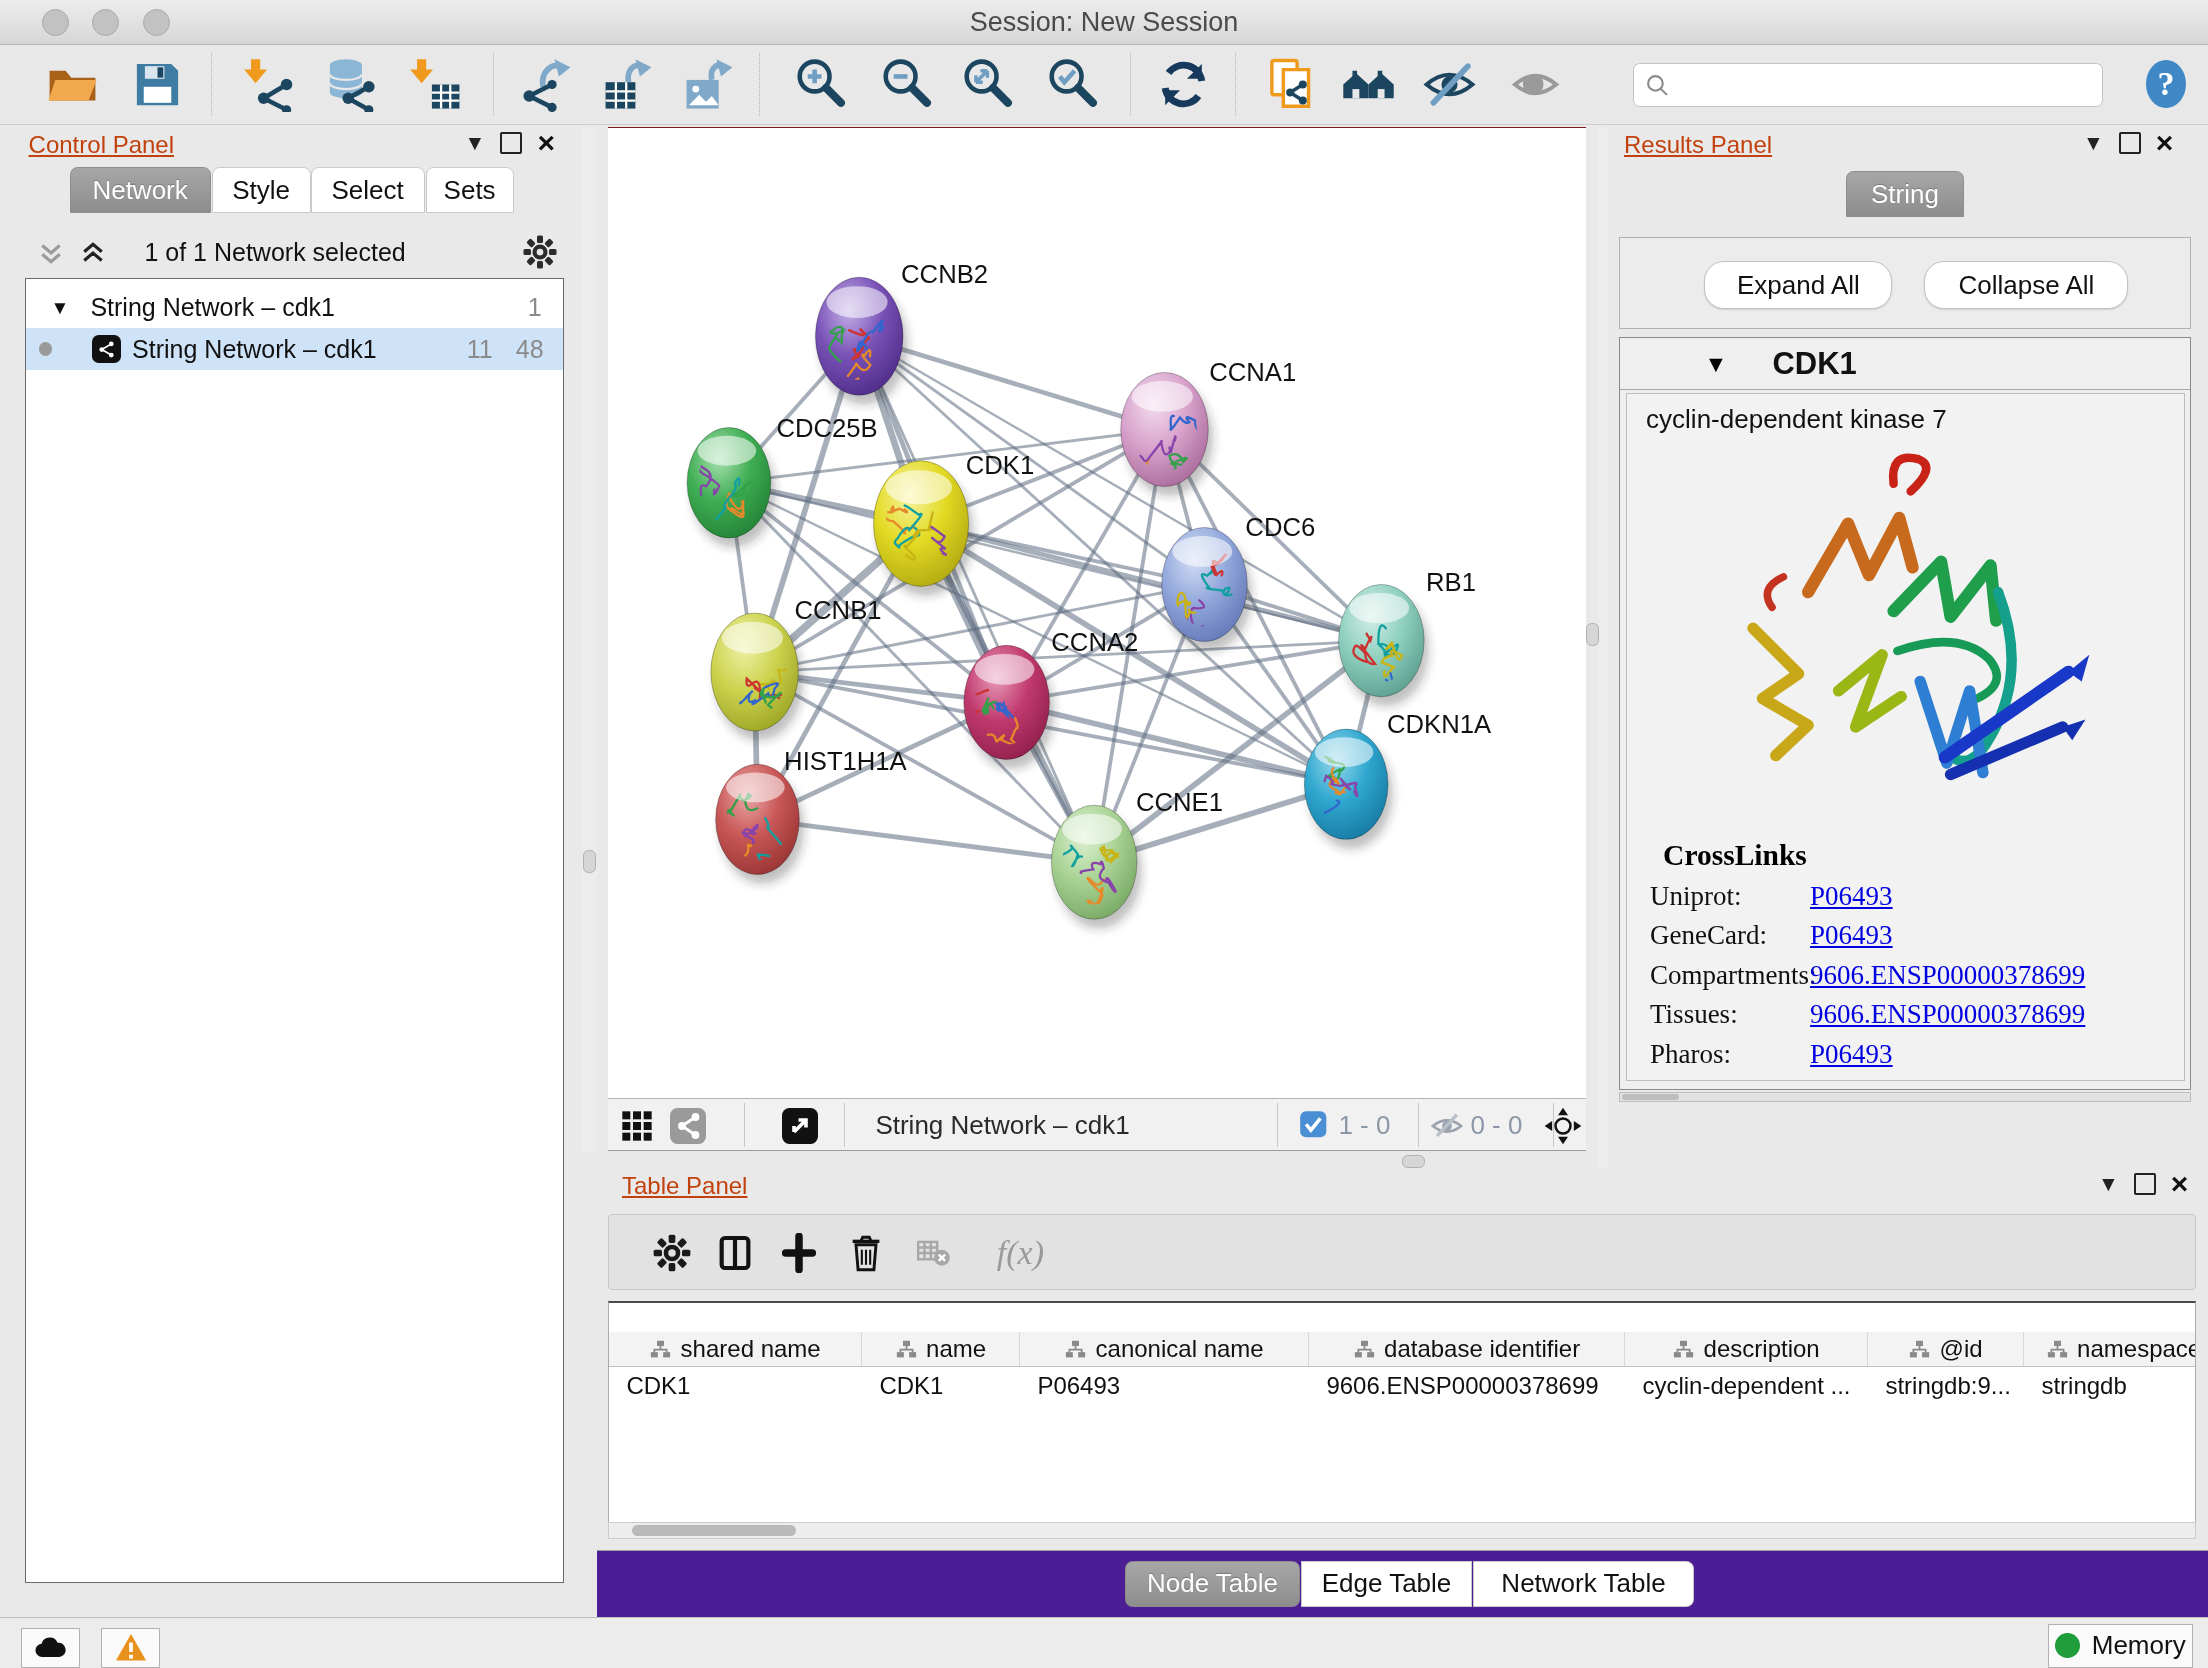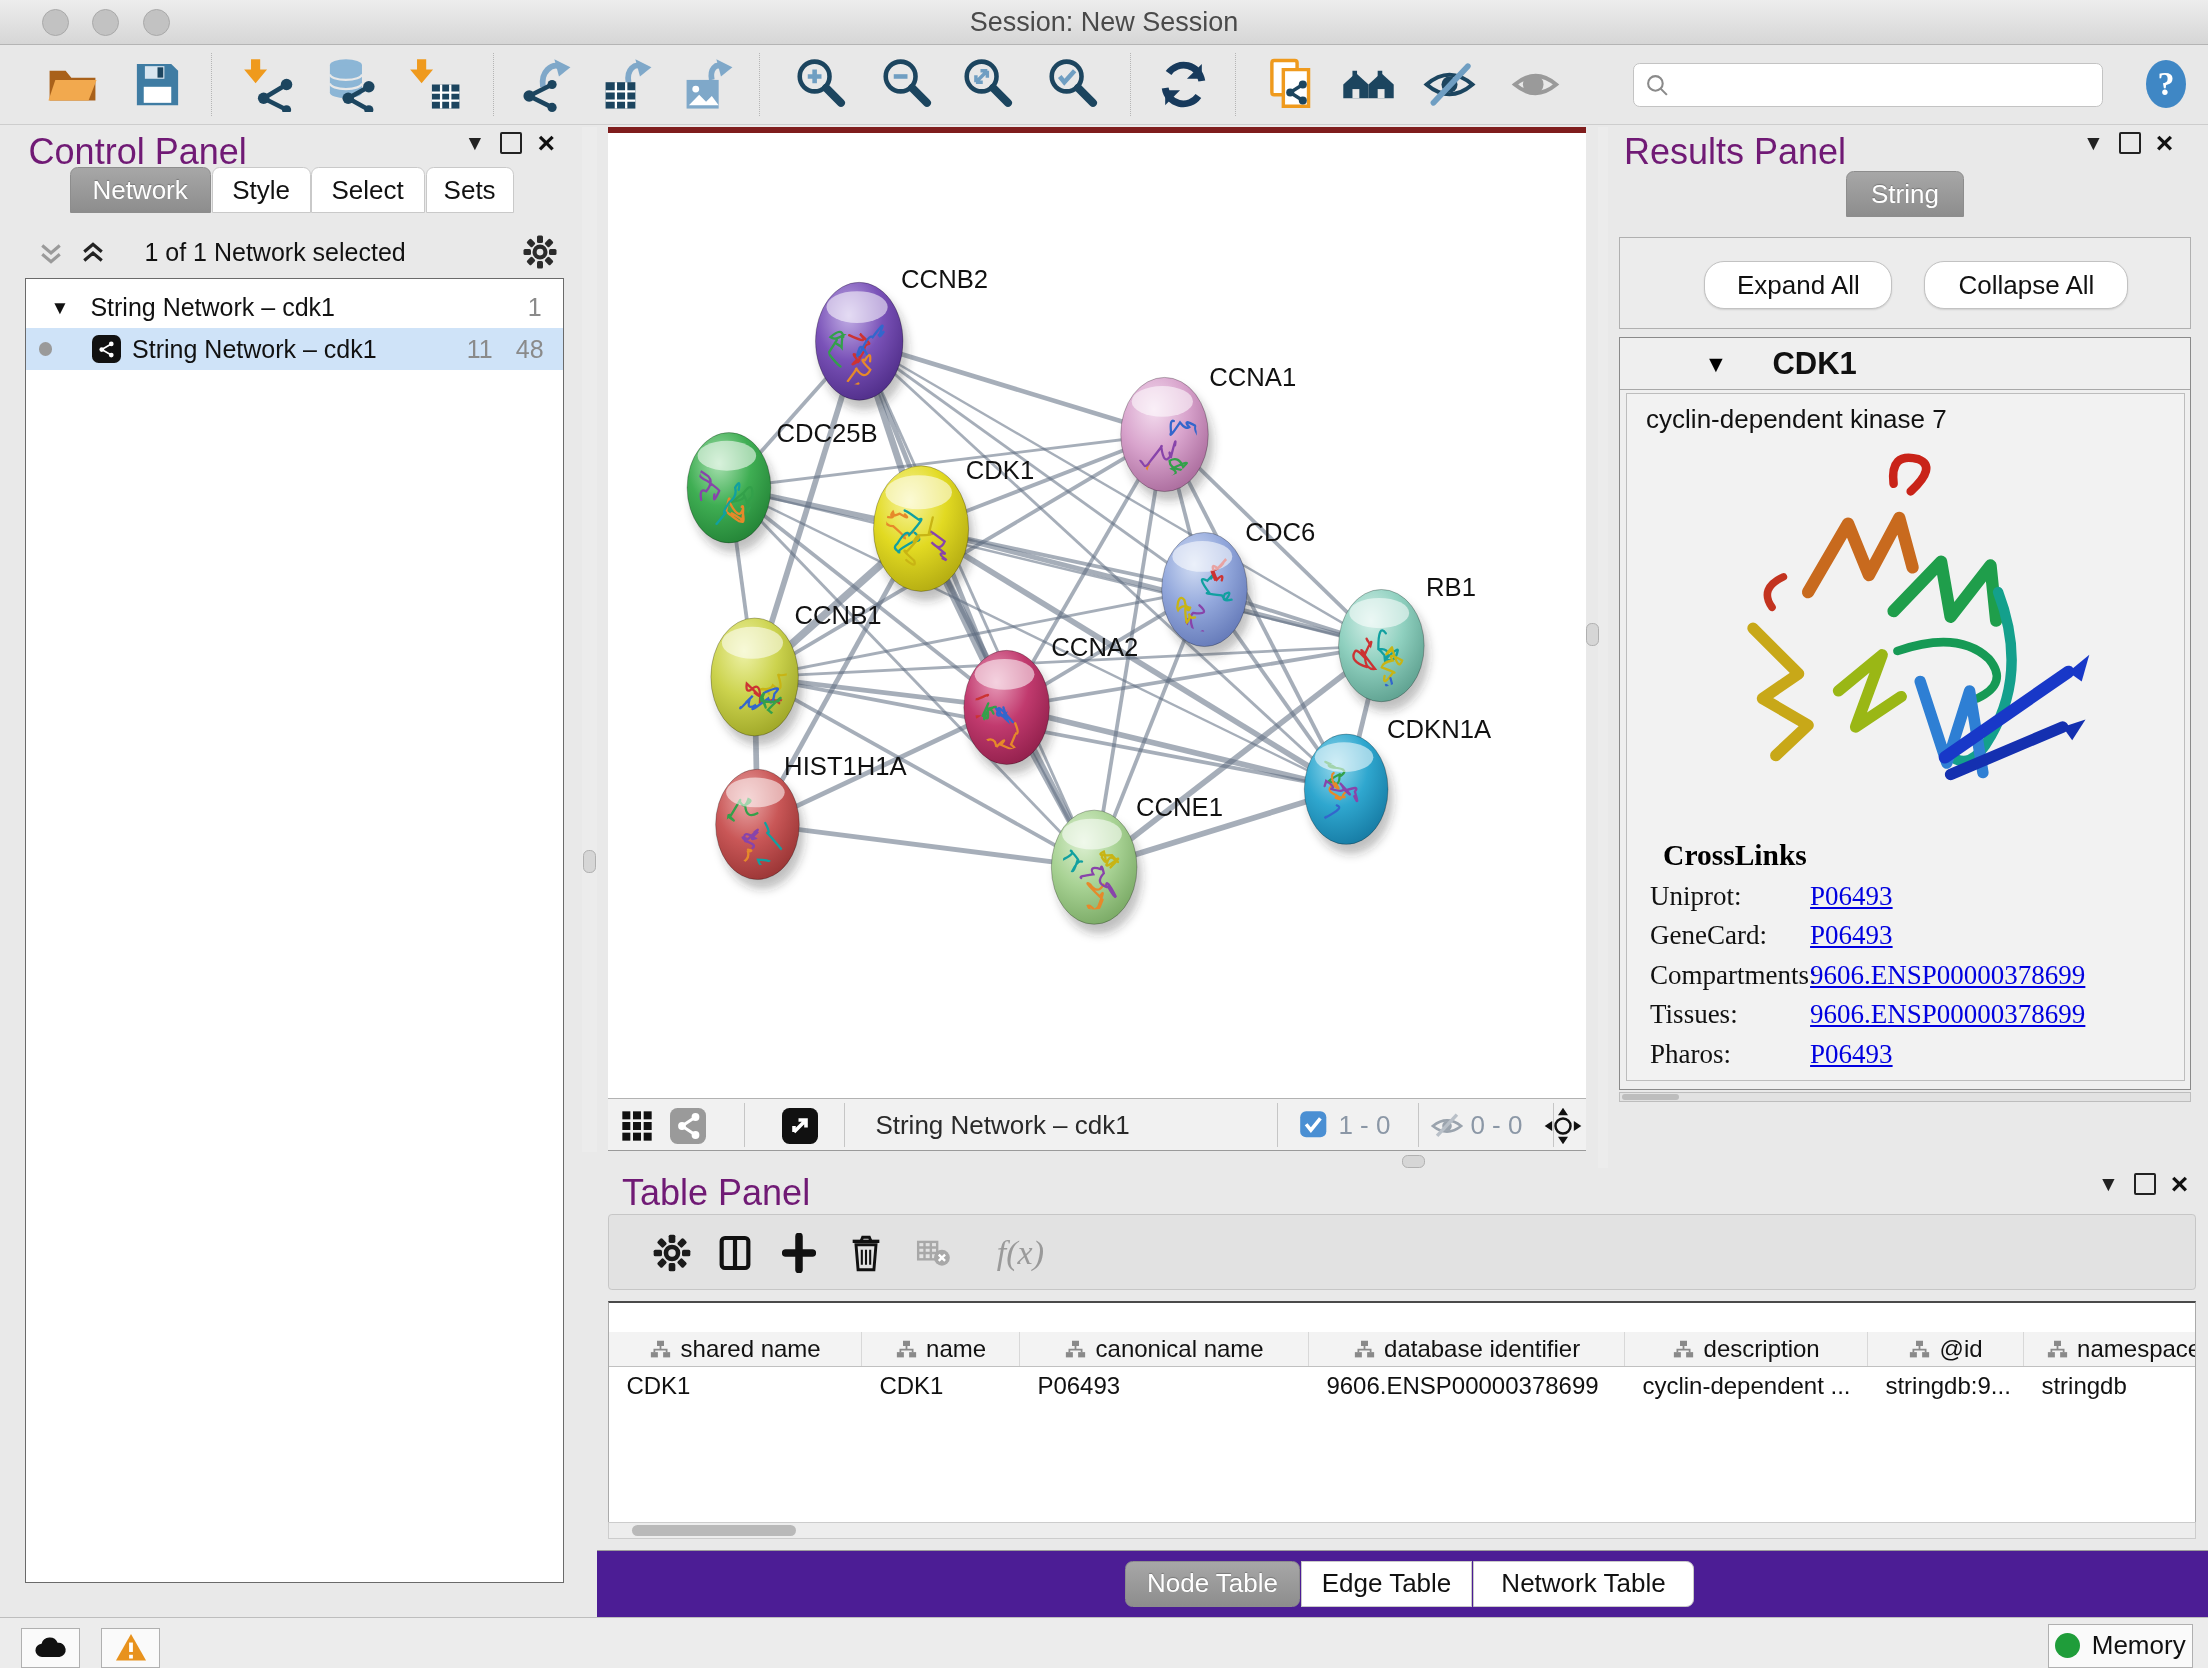--- a/index.html
+++ b/index.html
@@ -10,36 +10,36 @@
   .win-title{position:absolute;left:0;right:0;top:6.7px;text-align:center;font-size:27px;color:#4a4a4a;}
   
   .toolbar{position:absolute;left:0;top:45px;width:2208px;height:79px;background:#e8e8e8;border-bottom:1px solid #cdcdcd;}
   .tbi{position:absolute;top:9.5px;width:59px;height:59px;display:flex;align-items:center;justify-content:center;}
   .tbi svg{width:55px;height:55px;}
   .tb-sep{position:absolute;top:7.6px;width:0;height:63px;border-left:1.9px dotted #b5b5b5;}
   .searchbox{position:absolute;left:1633px;top:18px;width:468px;height:42px;background:#fff;border:1px solid #c3c3c3;border-radius:6.7px;display:flex;align-items:center;}
   .searchbox svg{margin-left:11.4px;}
   .helpbtn{position:absolute;left:2142px;top:13.3px;width:48px;height:51px;}
   
-  .pnl-title{font-size:36px;color:#701a75;}
+  .pnl-title{font-size:24px;color:#c2410c;text-decoration:underline;}
   .pnl-ctrl{position:absolute;top:3.8px;display:flex;align-items:center;gap:15px;}
   .mini-tri{font-size:21px;color:#222;line-height:1;}
   .mini-box{width:18px;height:18px;border:2.4px solid #222;border-radius:1.9px;}
   .mini-x{font-size:30px;font-weight:800;color:#111;line-height:0.8;}
   .tab{position:absolute;height:46px;border:1px solid #c9c9c9;background:#fff;color:#111;font-size:26px;display:flex;align-items:center;justify-content:center;border-radius:7.6px 7.6px 0 0;box-sizing:border-box;}
   .tab.sel{background:linear-gradient(#a7a7a7,#8d8d8d);color:#fff;border-color:#8d8d8d;text-shadow:0 -1px 1px rgba(0,0,0,.25);}
   
   #control-panel{position:absolute;left:7.6px;top:127px;width:574px;height:1457px;}
   #cp-list{position:absolute;left:17px;top:151px;width:539px;height:1305px;background:#fff;border:1.9px solid #6a6a6a;box-sizing:border-box;}
   .cp-row{position:absolute;left:0;width:100%;height:42px;display:flex;align-items:center;font-size:25px;color:#111;}
   .cp-num{position:absolute;color:#8a8a8a;font-size:25px;}
   .subhead{position:absolute;left:17px;top:105px;width:539px;height:42px;}
   
   #network-panel{position:absolute;left:597px;top:127px;width:1001px;height:1025px;}
-  #net-canvas{position:absolute;left:11.4px;top:0;width:978px;height:971px;background:#fff;border-top:6px solid #7f1d1d;}
+  #net-canvas{position:absolute;left:11.4px;top:0;width:978px;height:971px;background:#fff;border-top:1px solid #7f1d1d;}
   .node-label{font-family:"Liberation Sans",sans-serif;font-size:27px;fill:#111;}
   #net-toolbar{position:absolute;left:11.4px;top:971px;width:978px;height:53px;background:#f1f1f1;border-top:1px solid #b2b2b2;border-bottom:1.9px solid #9a9a9a;box-sizing:border-box;}
   .ntb{position:absolute;top:7.6px;width:38px;height:38px;display:flex;align-items:center;justify-content:center;}
   .ntb-sep{position:absolute;top:3.8px;height:44px;border-left:1px solid #c6c6c6;}
   .ntb-txt{position:absolute;top:11.4px;font-size:26px;color:#2a2a2a;}
   .ntb-cnt{color:#8b97a6;}
   
   #results-panel{position:absolute;left:1607px;top:127px;width:595px;height:1042px;}
   #rp-expandbox{position:absolute;left:12.4px;top:110px;width:572px;height:92px;background:#ececec;border:1.9px solid #b0b0b0;box-sizing:border-box;}
   .rp-btn{position:absolute;top:23px;height:46px;background:#fff;border:1px solid #c2c2c2;border-radius:20px;font-size:26px;color:#111;display:flex;align-items:center;justify-content:center;box-shadow:0 1px 1.9px rgba(0,0,0,.12);}

